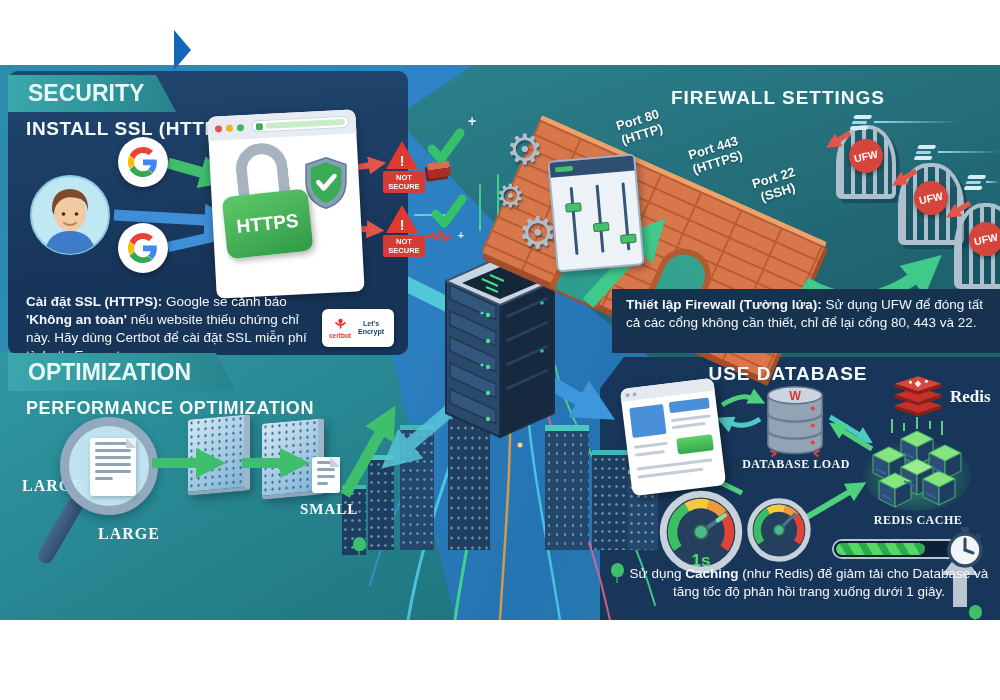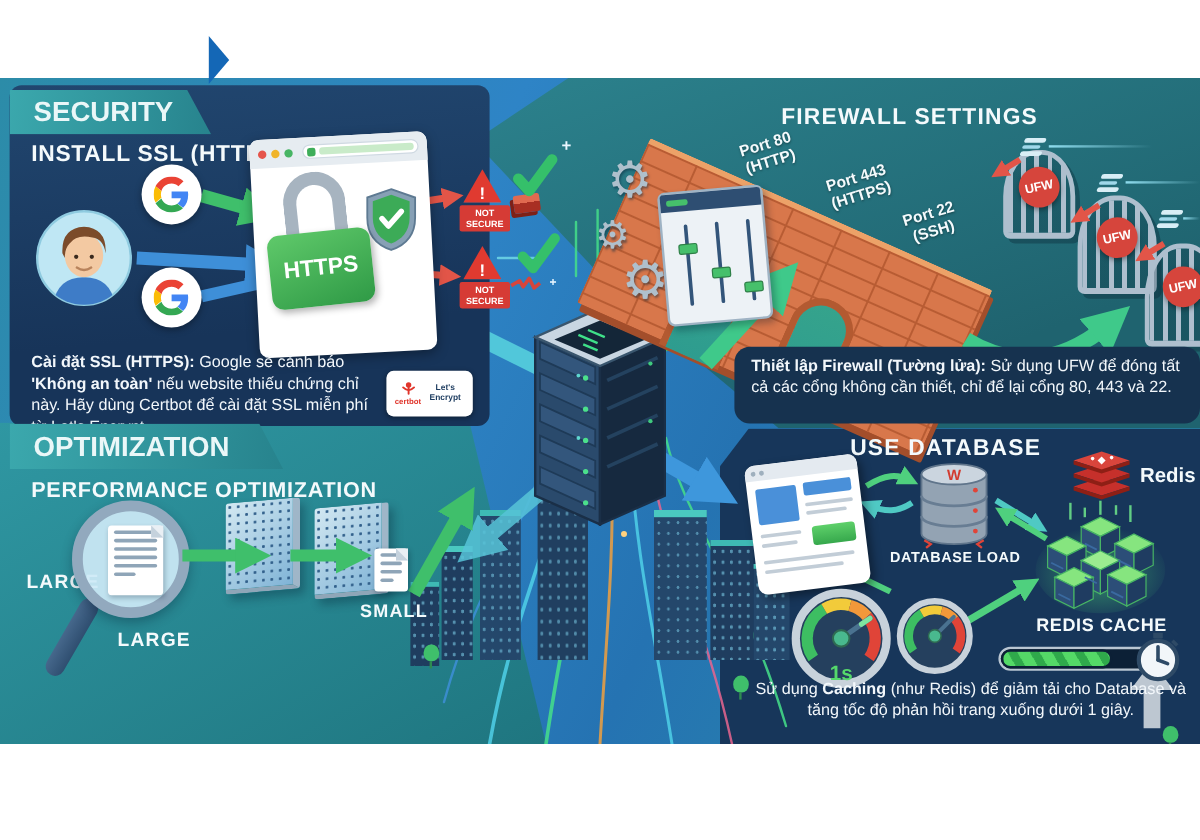--- a/index.html
+++ b/index.html
@@ -28,21 +28,21 @@
     background:linear-gradient(150deg,#2F97A2,#1F7680);
     clip-path:polygon(0 0,86% 0,100% 100%,0 100%); }
 
   
   .hdg { color:#F4FAFC; font-weight:800; letter-spacing:.6px; }
   .banner { background:linear-gradient(100deg,#3BA8AD,#27838D); color:#EAF7F8; font-weight:800;
             display:flex; align-items:center; padding-left:20px;
             clip-path:polygon(0 0,calc(100% - 20px) 0,100% 100%,0 100%); }
   .cap { color:#F2F7FB; font-size:13.5px; line-height:1.33; }
   .cap b { font-weight:800; }
-  .lbl { color:#F4FAFC; font-weight:800; }
+  .lbl { color:#F4FAFC; font-weight:800;font-family:Liberation Serif, serif; }
 
   
   .panel-ssl { left:8px; top:6px; width:400px; height:284px; border-radius:10px;
     background:linear-gradient(175deg,#21466F 0%,#173459 70%); }
   .g-circle { width:50px; height:50px; border-radius:50%; background:#fff;
     box-shadow:0 2px 6px rgba(0,0,0,.35); display:flex; align-items:center; justify-content:center; }
   .browser { background:#fff; border-radius:8px; box-shadow:0 3px 10px rgba(0,0,0,.35); }
   .b-top { height:24px; background:#E6ECF1; border-radius:8px 8px 0 0; display:flex; align-items:center; padding:0 7px; gap:4px; }
   .dot { width:7px; height:7px; border-radius:50%; }
   .addr { flex:1; height:12px; background:#fff; border-radius:6px; margin-left:4px;
@@ -91,21 +91,21 @@
     background:repeating-linear-gradient(90deg,#AEBFCE 0 4px,rgba(10,45,60,.25) 4px 11px);
     box-shadow:4px 4px 0 rgba(10,35,50,.35); }
   .ufw { position:absolute; left:50%; top:42%; transform:translate(-50%,-50%) rotate(-12deg);
     width:34px; height:34px; background:#D6453C; border-radius:50%; color:#fff; font-weight:800;
     font-size:10.5px; display:flex; align-items:center; justify-content:center;
     box-shadow:0 2px 4px rgba(0,0,0,.4); }
   .packet { position:absolute; display:flex; flex-direction:column; gap:2px; transform:skewX(-18deg);}
   .packet i { width:18px; height:3.5px; border-radius:2px; background:#D8EEF6; }
   .packet i:nth-child(2){ background:#9FD8EA; width:15px;}
   .trail { position:absolute; height:2px; background:linear-gradient(90deg,#8FDCEE,rgba(140,220,240,0)); }
-  .cap-strip { background:#16324F; border-radius:13px;padding-left:44px; }
+  .cap-strip { background:#16324F; border-radius:1px;padding-left:44px; }
 
   
   .glass { border-radius:50%; border:9px solid #92A9BE; background:rgba(205,233,246,.92);
     box-shadow:0 4px 10px rgba(0,20,40,.3); }
   .docu { background:#fff; border-radius:3px; box-shadow:1px 2px 4px rgba(0,20,40,.25); position:absolute;}
   .docu i { display:block; height:3px; background:#8FA5B8; margin:4px 5px 0 5px; border-radius:2px;}
   .docu .fold { position:absolute; right:0; top:0; width:0; height:0;
     border-left:10px solid #C5D2DD; border-top:10px solid #fff; filter:none;
     border-left-color:#C5D2DD; border-top-color:#E9EFF4; }
   .handle { background:linear-gradient(#46688C,#2F4E70); border-radius:8px; }
@@ -385,21 +385,21 @@
         <i></i>
         <i style="width:40%"></i>
     </div>
     <div class="abs lbl" style="left:300px;top:436px;font-size:15px;letter-spacing:1px">SMALL</div>
 
     <div class="tree" style="left:352px;top:472px">
         <div class="ball"></div>
         <div class="stem"></div>
       </div>
 
-    <div class="abs hdg" style="left:608px;top:22px;width:300px;text-align:center;font-size:19px;letter-spacing:1px">FIREWALL SETTINGS</div>
+    <div class="abs hdg" style="left:628px;top:22px;width:300px;text-align:center;font-size:19px;letter-spacing:1px">FIREWALL SETTINGS</div>
 
     <div class="abs wall">
       <div class="arch" style="left:76px"></div>
       <div class="arch" style="left:168px"></div>
     </div>
 
     <svg class="abs" style="left:520px;top:120px;width:480px;height:180px;pointer-events:none" viewBox="0 0 480 180">
       <defs>
           <marker id="mG4" markerWidth="3" markerHeight="3" refX="1.6" refY="1.5" orient="auto">
             <path d="M0,0 L3,1.5 L0,3 z" fill="#3FC98A"></path>
@@ -605,21 +605,21 @@
       </g>
       <g stroke="#3A6AA0" stroke-width="1.5">
           <line x1="42" y1="36" x2="52" y2="41"></line>
           <line x1="14" y1="52" x2="24" y2="57"></line>
           <line x1="70" y1="50" x2="80" y2="55"></line>
           <line x1="42" y1="64" x2="52" y2="69"></line>
           <line x1="20" y1="78" x2="30" y2="83"></line>
           <line x1="64" y1="76" x2="74" y2="81"></line>
         </g>
     </svg>
-    <div class="abs lbl" style="left:848px;top:448px;width:140px;text-align:center;font-size:15px;letter-spacing:.5px">REDIS CACHE</div>
+    <div class="abs lbl" style="left:848px;top:448px;width:140px;text-align:center;font-size:12px;letter-spacing:.5px">REDIS CACHE</div>
 
     <svg class="abs" style="left:658px;top:424px;width:86px;height:86px" viewBox="0 0 100 100">
       <circle cx="50" cy="50" r="44" fill="#25405E" stroke="#C8D2DB" stroke-width="8"></circle>
       <g fill="none" stroke-width="11">
         <path d="M22.97,68.93 A33,33 0 0 1 33.5,21.42" stroke="#3DBE62"></path>
         <path d="M33.5,21.42 A33,33 0 0 1 58.54,18.13" stroke="#F2CB3A"></path>
         <path d="M58.54,18.13 A33,33 0 0 1 75.28,28.79" stroke="#F2983A"></path>
         <path d="M75.28,28.79 A33,33 0 0 1 77.03,68.93" stroke="#E04438"></path>
       </g>
       <g transform="rotate(55 50 50)">

